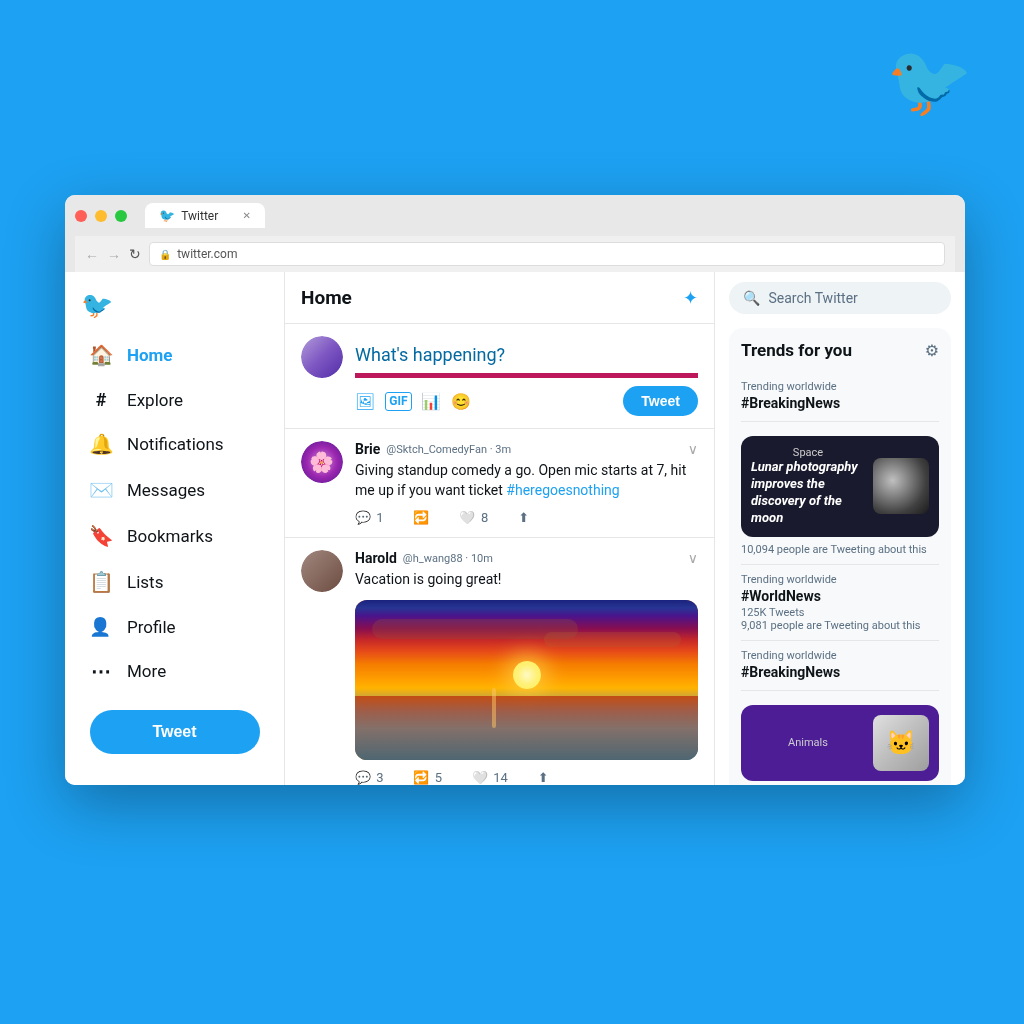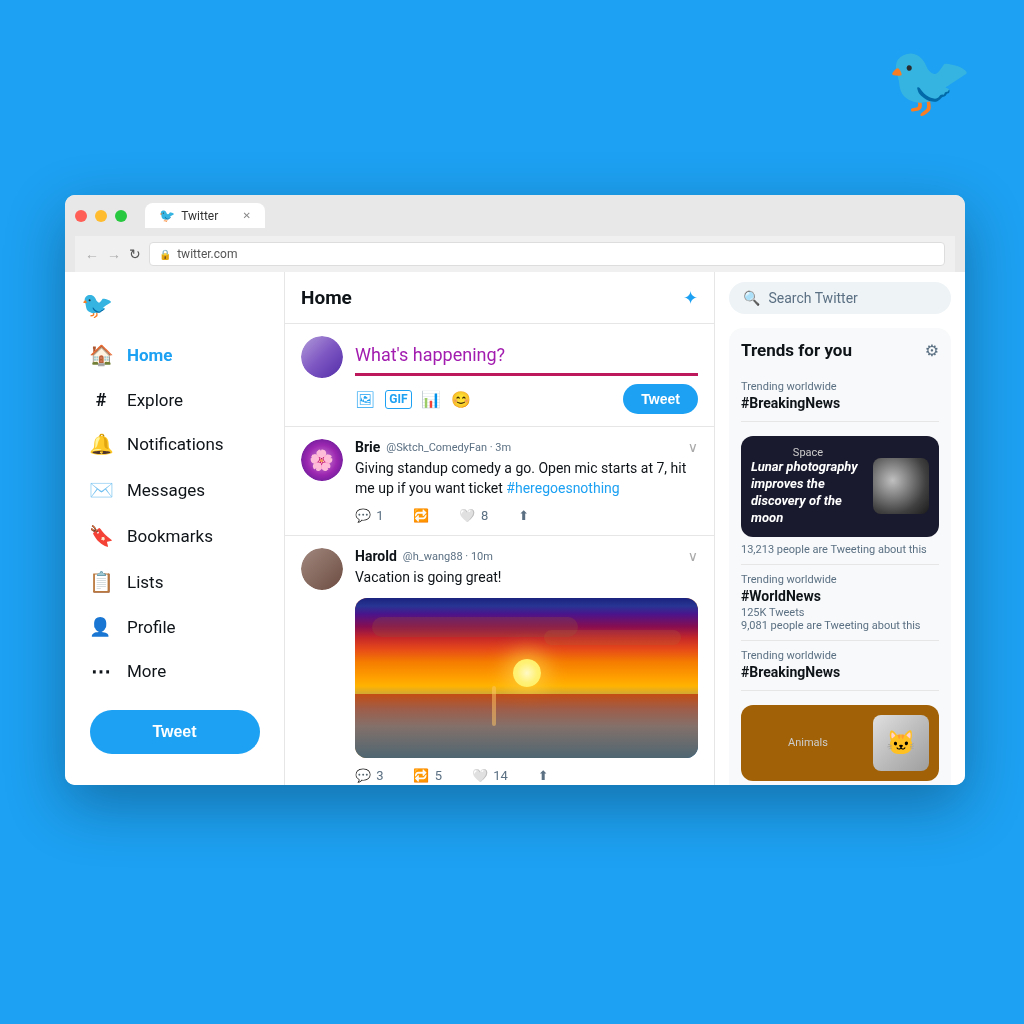--- a/index.html
+++ b/index.html
@@ -204,24 +204,24 @@
       overflow: hidden;
     }
     .avatar-sm-img {
       width: 100%;
       height: 100%;
       background: linear-gradient(135deg, #b39ddb, #7e57c2, #512da8);
       border-radius: 50%;
     }
     .compose-right { flex: 1; }
     .compose-placeholder {
-      color: #a21caf;
+      color: #0369a1;
       font-size: 18px;
       padding: 8px 0;
-      border-bottom: 3px solid #be185d;
+      border-bottom: 5px solid #be185d;
       margin-bottom: 8px;
     }
     .compose-actions {
       display: flex;
       align-items: center;
       justify-content: space-between;
     }
     .compose-icons {
       display: flex;
       gap: 10px;
@@ -611,37 +611,37 @@
         <div class="trend-item">
           <div class="trend-card">
             <div class="trend-card-text">
               <div class="trend-card-label">Space</div>
               <div class="trend-card-title">Lunar photography improves the discovery of the moon</div>
             </div>
             <div class="trend-card-img">
               <div class="moon-img"></div>
             </div>
           </div>
-          <div class="trend-count">13,213 people are Tweeting about this</div>
+          <div class="trend-count">10,094 people are Tweeting about this</div>
         </div>
 
         <div class="trend-item">
           <div class="trend-category">Trending worldwide</div>
           <div class="trend-tag">#WorldNews</div>
           <div class="trend-count">125K Tweets</div>
           <div class="trend-count">9,081 people are Tweeting about this</div>
         </div>
 
         <div class="trend-item">
           <div class="trend-category">Trending worldwide</div>
           <div class="trend-tag">#BreakingNews</div>
         </div>
 
         <div class="trend-item">
-          <div class="trend-card" style="background:#a16207;">
+          <div class="trend-card" style="background:#4c1d95;">
             <div class="trend-card-text">
               <div class="trend-card-label">Animals</div>
             </div>
             <div class="trend-card-img">
               <div class="cats-img">🐱</div>
             </div>
           </div>
 
         </div>
 

